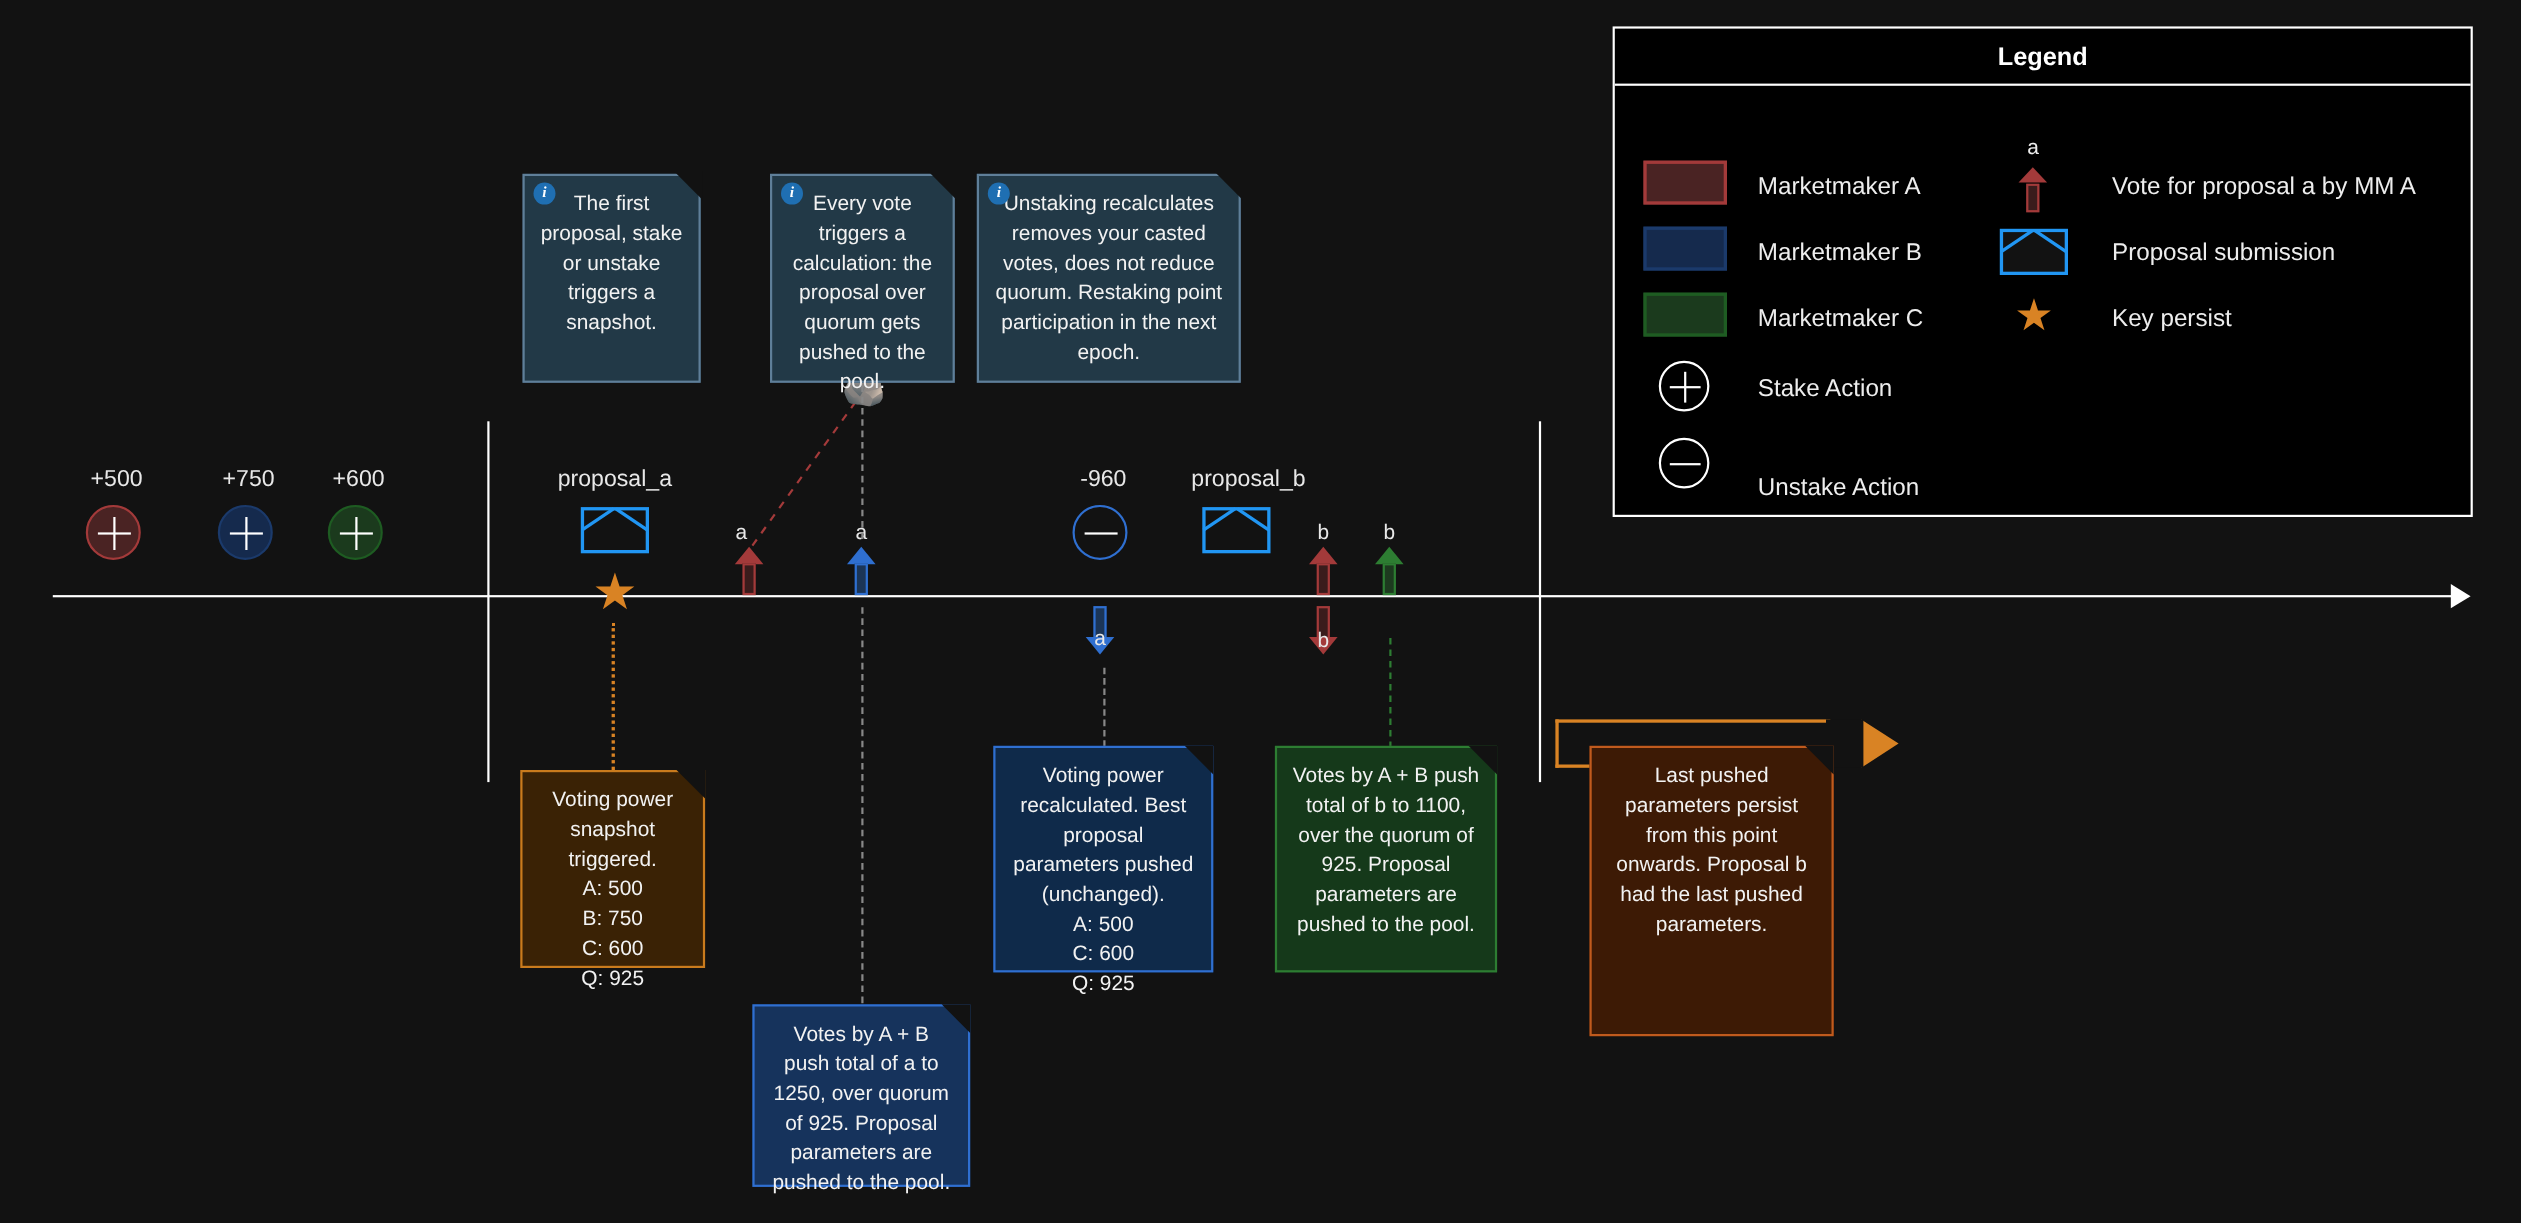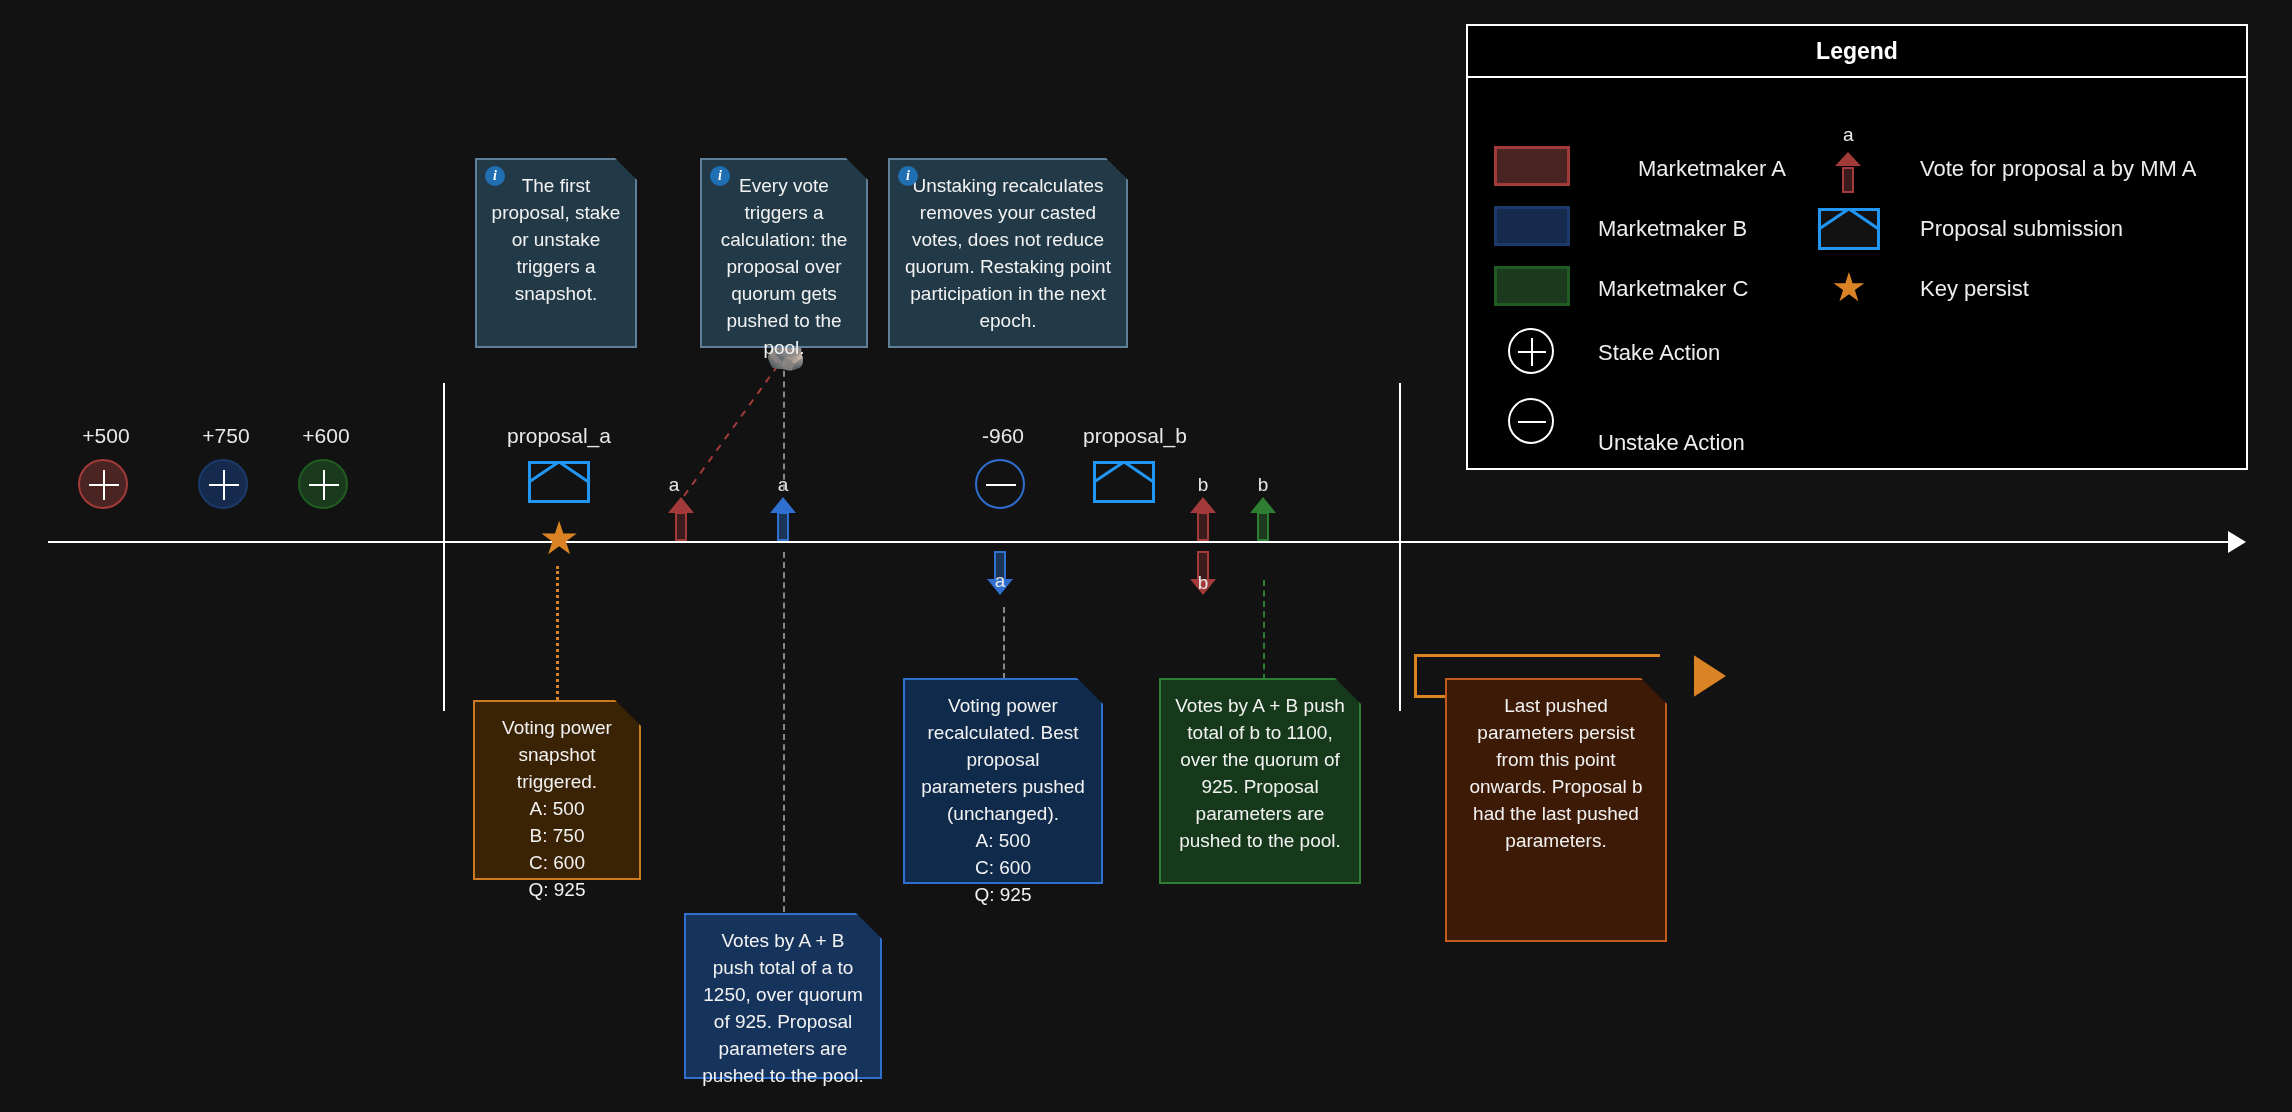--- a/index.html
+++ b/index.html
@@ -405,21 +405,21 @@
     </div></div>
 
   <div class="note" style="left:1445px; top:678px; width:222px; height:264px; border-color:#c05a1d; background:#3d1a05;">Last pushed parameters persist from this point onwards. Proposal b had the last pushed parameters.<div class="fold">
       <div class="tri" style="border-top:26px solid #121212;"></div>
     </div></div>
 
   <div class="legend">
     <div class="legend-title">Legend</div>
 
     <div class="legend-swatch" style="left:26px; top:120px; border-color:#a33a3a; background:#4a2323;"></div>
-    <div class="legend-text" style="left:130px; top:130px;margin-left:40px;">Marketmaker A</div>
+    <div class="legend-text" style="left:130px; top:130px;">Marketmaker A</div>
 
     <div class="legend-swatch" style="left:26px; top:180px; border-color:#1b3a6b; background:#152a4d;"></div>
     <div class="legend-text" style="left:130px; top:190px;">Marketmaker B</div>
 
     <div class="legend-swatch" style="left:26px; top:240px; border-color:#1e5c22; background:#1b3a1d;"></div>
     <div class="legend-text" style="left:130px; top:250px;">Marketmaker C</div>
 
     <div class="legend-circle" style="left:40px; top:302px;">
       <div class="h"></div>
         <div class="v"></div>

